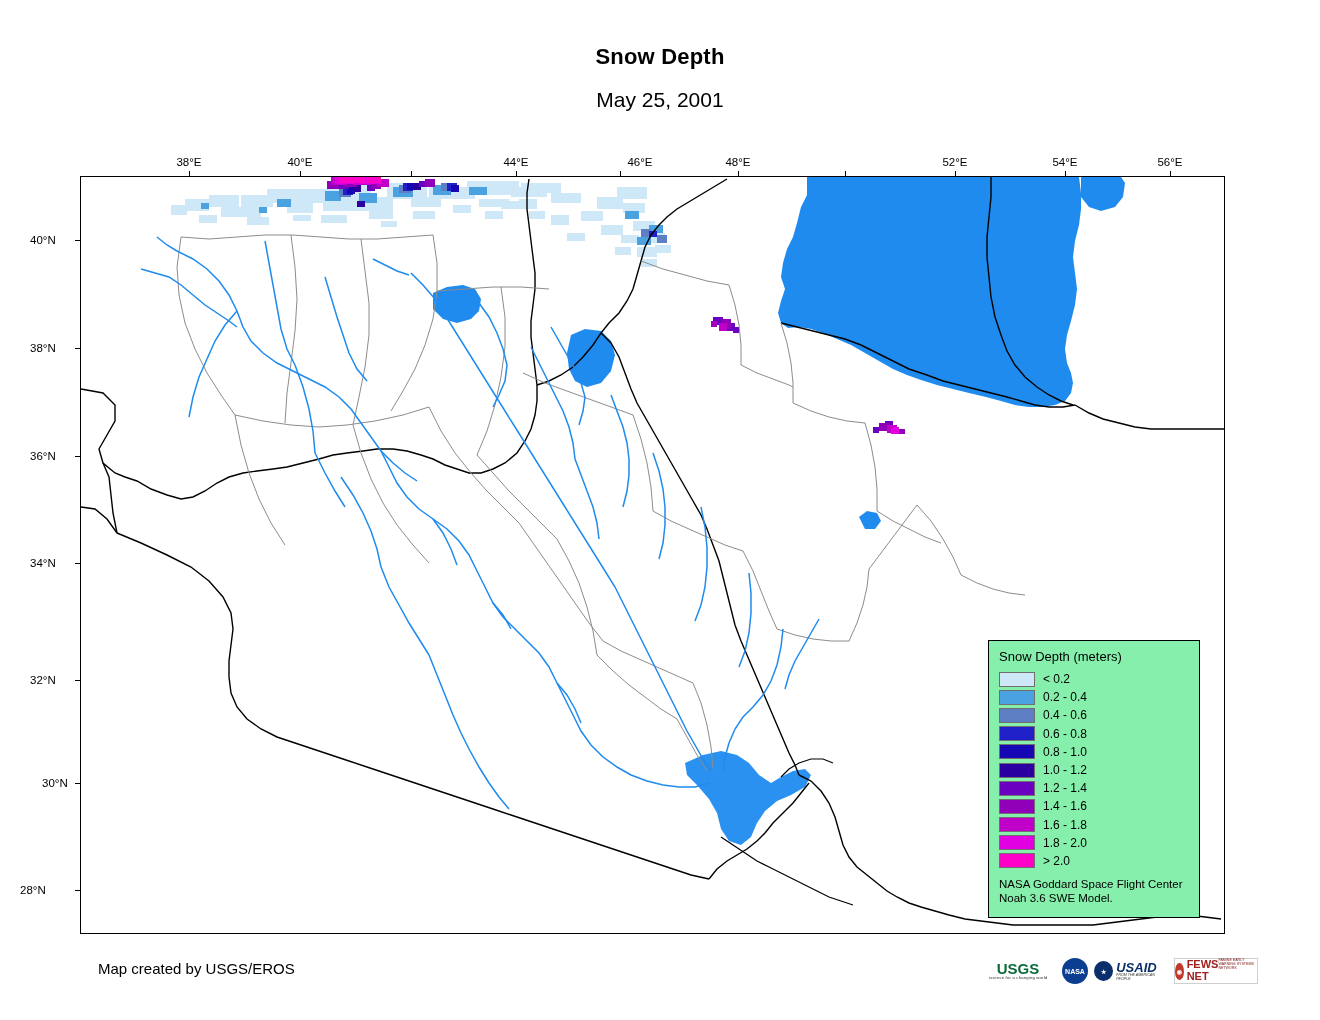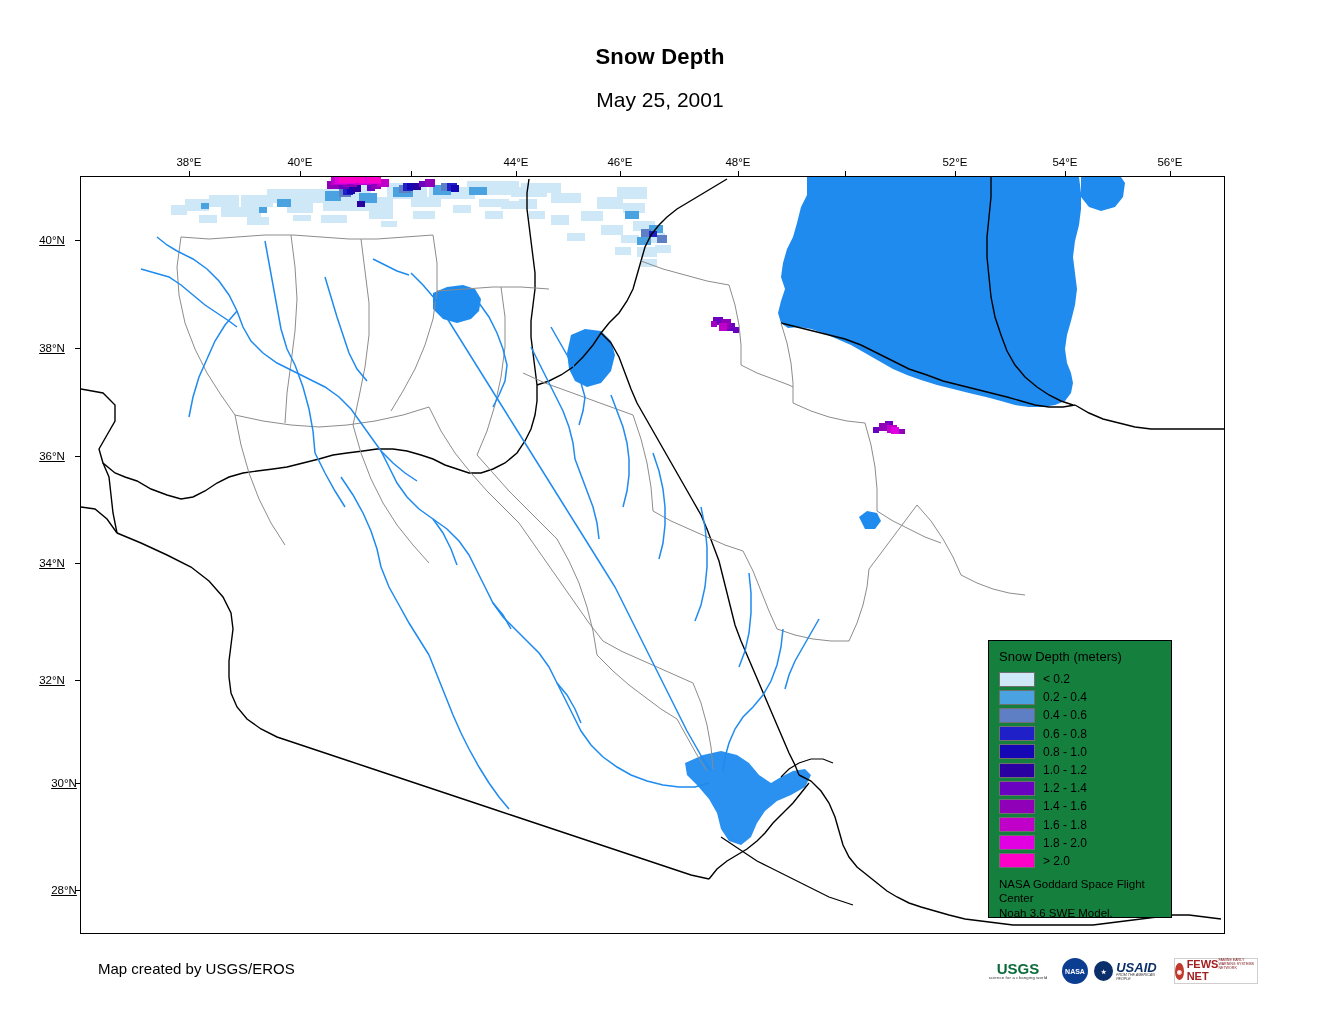--- a/index.html
+++ b/index.html
@@ -52,37 +52,37 @@
   #map-svg { display: block; }
 
   
   .axis-label {
     position: absolute;
     font-size: 11.5px;
     color: #000;
     white-space: nowrap;
   }
   .lon-label { transform: translateX(-50%); }
-  .lat-label { transform: translateY(-50%); text-align: center; text-decoration: underline; }
+  .lat-label { transform: translateY(-50%); text-align: left; }
 
   .tick {
     position: absolute;
     background: #000;
   }
   .tick-top { width: 1px; height: 5px; }
   .tick-left { height: 1px; width: 5px; }
 
   
   #legend {
     position: absolute;
     left: 988px;
     top: 640px;
-    width: 184px;
+    width: 212px;
     height: 278px;
-    background: #15803d;
+    background: #86efac;
     border: 1px solid #000;
     box-sizing: border-box;
     padding: 8px 10px 6px 10px;
   }
   #legend-title {
     font-size: 13px;
     margin-bottom: 6px;
   }
   .legend-row {
     display: flex;
@@ -185,21 +185,21 @@
 
 <div id="lon-axis">
     <div class="axis-label lon-label" style="left: 189px; top: 156px;">38°E</div>
     <div class="tick tick-top" style="left: 189px; top: 171px;"></div>
     <div class="axis-label lon-label" style="left: 300px; top: 156px;">40°E</div>
     <div class="tick tick-top" style="left: 300px; top: 171px;"></div>
     <div class="axis-label lon-label" style="left: 411px; top: 150px; margin-top: 48px;">42°E</div>
     <div class="tick tick-top" style="left: 411px; top: 171px;"></div>
     <div class="axis-label lon-label" style="left: 516px; top: 156px;">44°E</div>
     <div class="tick tick-top" style="left: 516px; top: 171px;"></div>
-    <div class="axis-label lon-label" style="left: 620px; top: 156px;">46°E</div>
+    <div class="axis-label lon-label" style="left: 640px; top: 156px;">46°E</div>
     <div class="tick tick-top" style="left: 620px; top: 171px;"></div>
     <div class="axis-label lon-label" style="left: 738px; top: 156px;">48°E</div>
     <div class="tick tick-top" style="left: 738px; top: 171px;"></div>
     <div class="axis-label lon-label" style="left: 845px; top: 156px; margin-top: 28px;">50°E</div>
     <div class="tick tick-top" style="left: 845px; top: 171px;"></div>
     <div class="axis-label lon-label" style="left: 955px; top: 156px;">52°E</div>
     <div class="tick tick-top" style="left: 955px; top: 171px;"></div>
     <div class="axis-label lon-label" style="left: 1065px; top: 156px; text-align: right;">54°E</div>
     <div class="tick tick-top" style="left: 1065px; top: 171px;"></div>
     <div class="axis-label lon-label" style="left: 1170px; top: 156px;">56°E</div>
@@ -211,21 +211,21 @@
     <div class="axis-label lat-label" style="top: 348px; left: 30px; width: 44px;">38°N</div>
     <div class="tick tick-left" style="top: 348px; left: 75px;"></div>
     <div class="axis-label lat-label" style="top: 456px; left: 30px; width: 44px;">36°N</div>
     <div class="tick tick-left" style="top: 456px; left: 75px;"></div>
     <div class="axis-label lat-label" style="top: 563px; left: 30px; width: 44px;">34°N</div>
     <div class="tick tick-left" style="top: 563px; left: 75px;"></div>
     <div class="axis-label lat-label" style="top: 680px; left: 30px; width: 44px;">32°N</div>
     <div class="tick tick-left" style="top: 680px; left: 75px;"></div>
     <div class="axis-label lat-label" style="top: 783px; left: 42px; width: 44px;">30°N</div>
     <div class="tick tick-left" style="top: 783px; left: 75px;"></div>
-    <div class="axis-label lat-label" style="top: 890px; left: 42px; width: 44px;">28°N</div>
+    <div class="axis-label lat-label" style="top: 890px; left: 20px; width: 44px;">28°N</div>
     <div class="tick tick-left" style="top: 890px; left: 75px;"></div>
   </div>
 
 <div id="map-frame">
   <svg id="map-svg" width="1143" height="756" viewBox="0 0 1143 756" xmlns="http://www.w3.org/2000/svg">
     <defs></defs>
 
     <g>
 
       <path d="M726,0 L726,18 L720,30 L716,46 L712,60 L706,72 L702,86 L700,100 L704,112 L700,124

